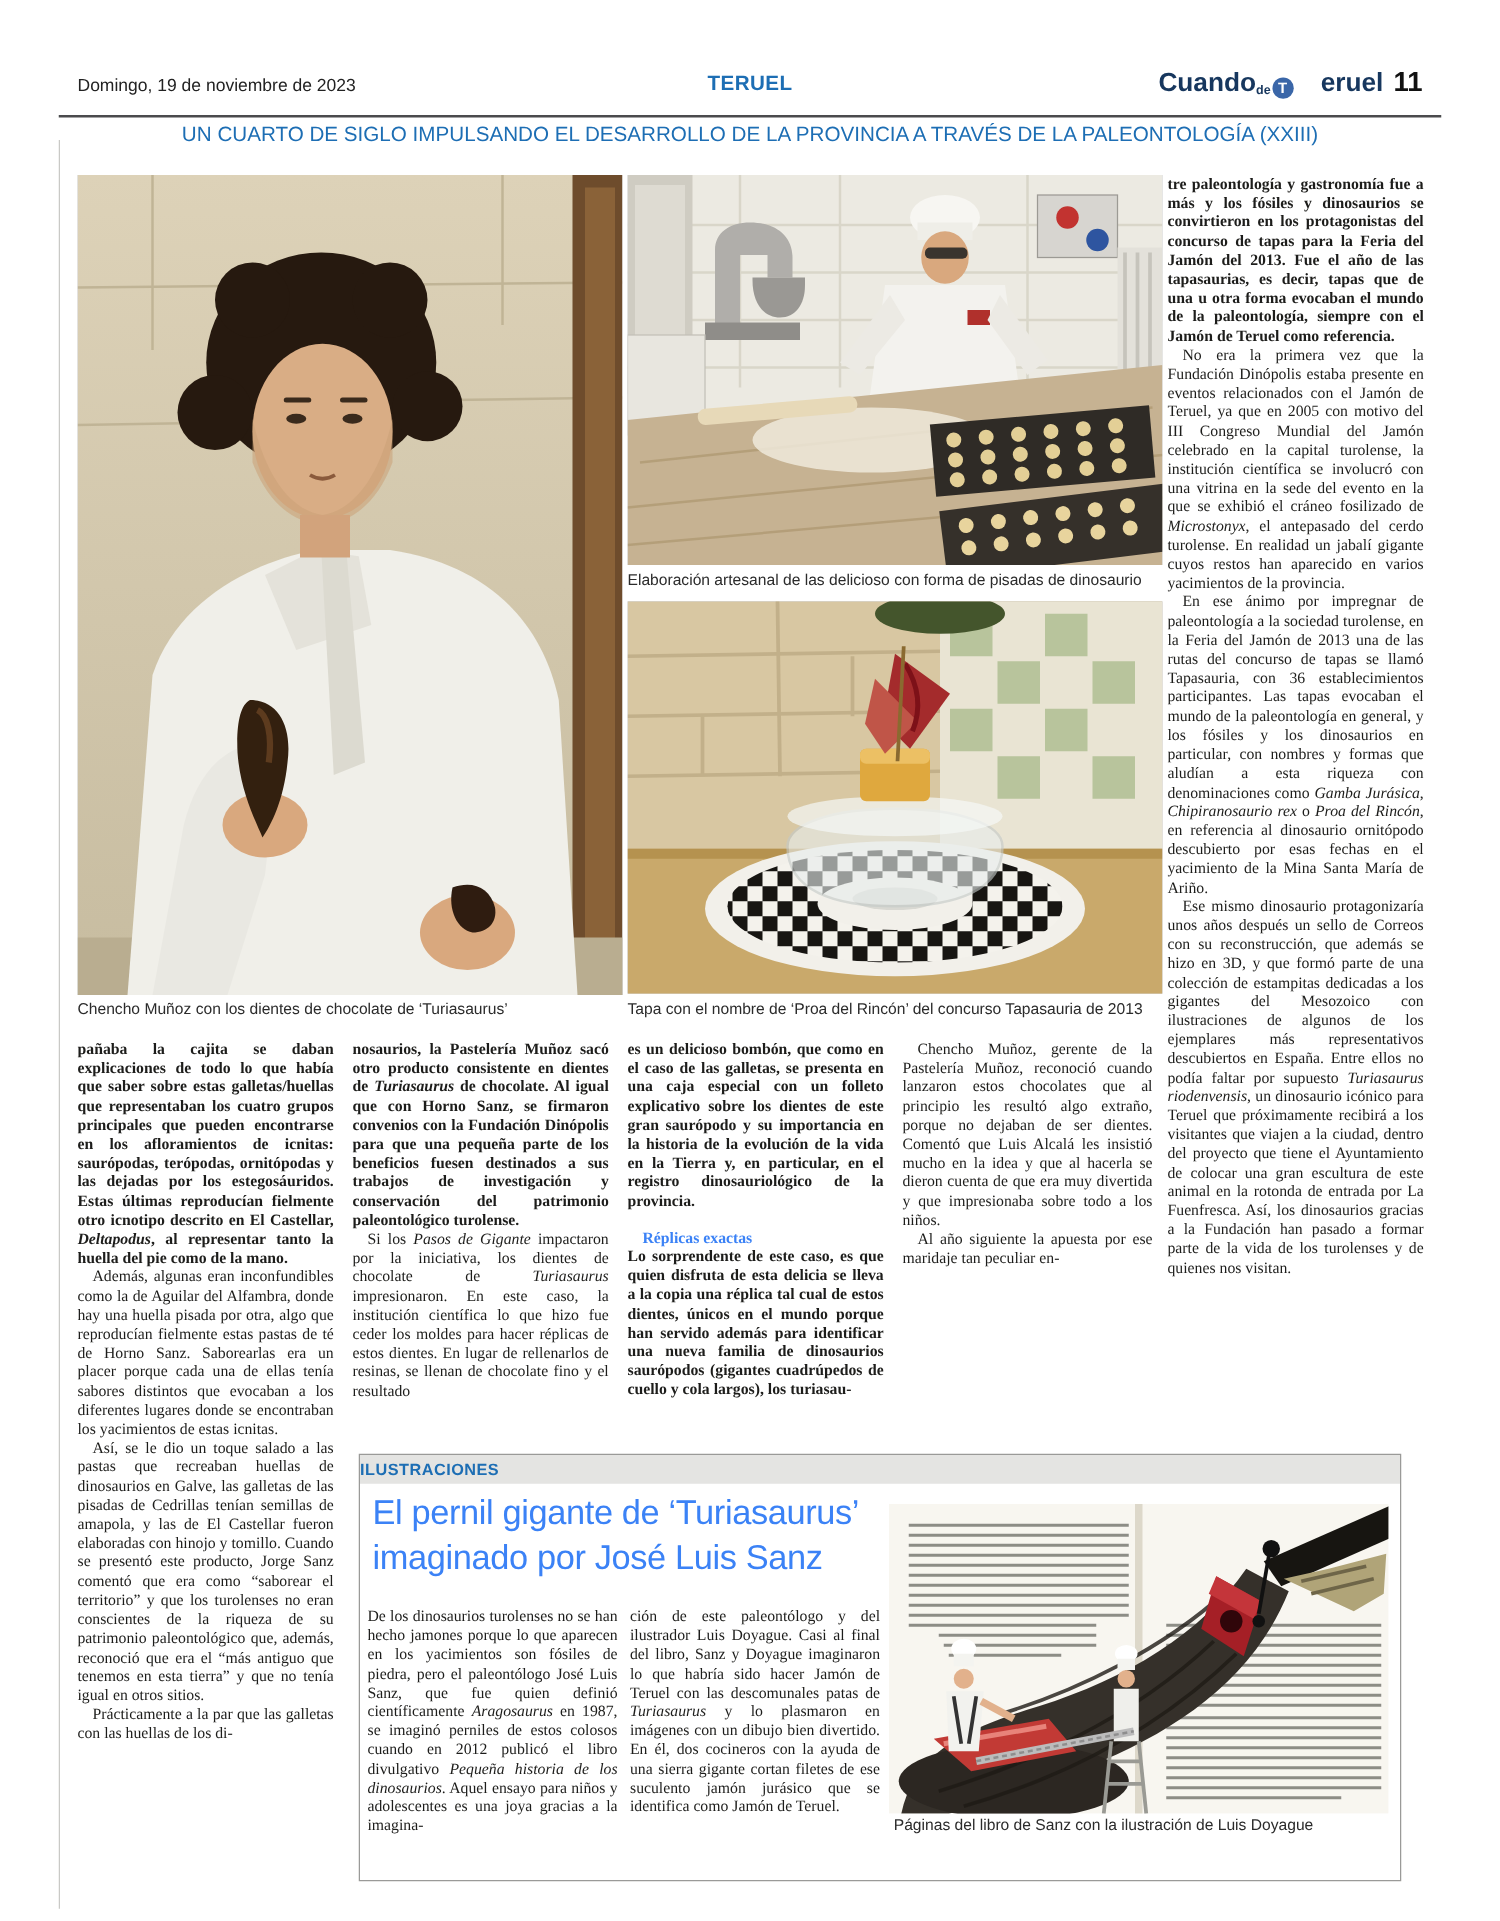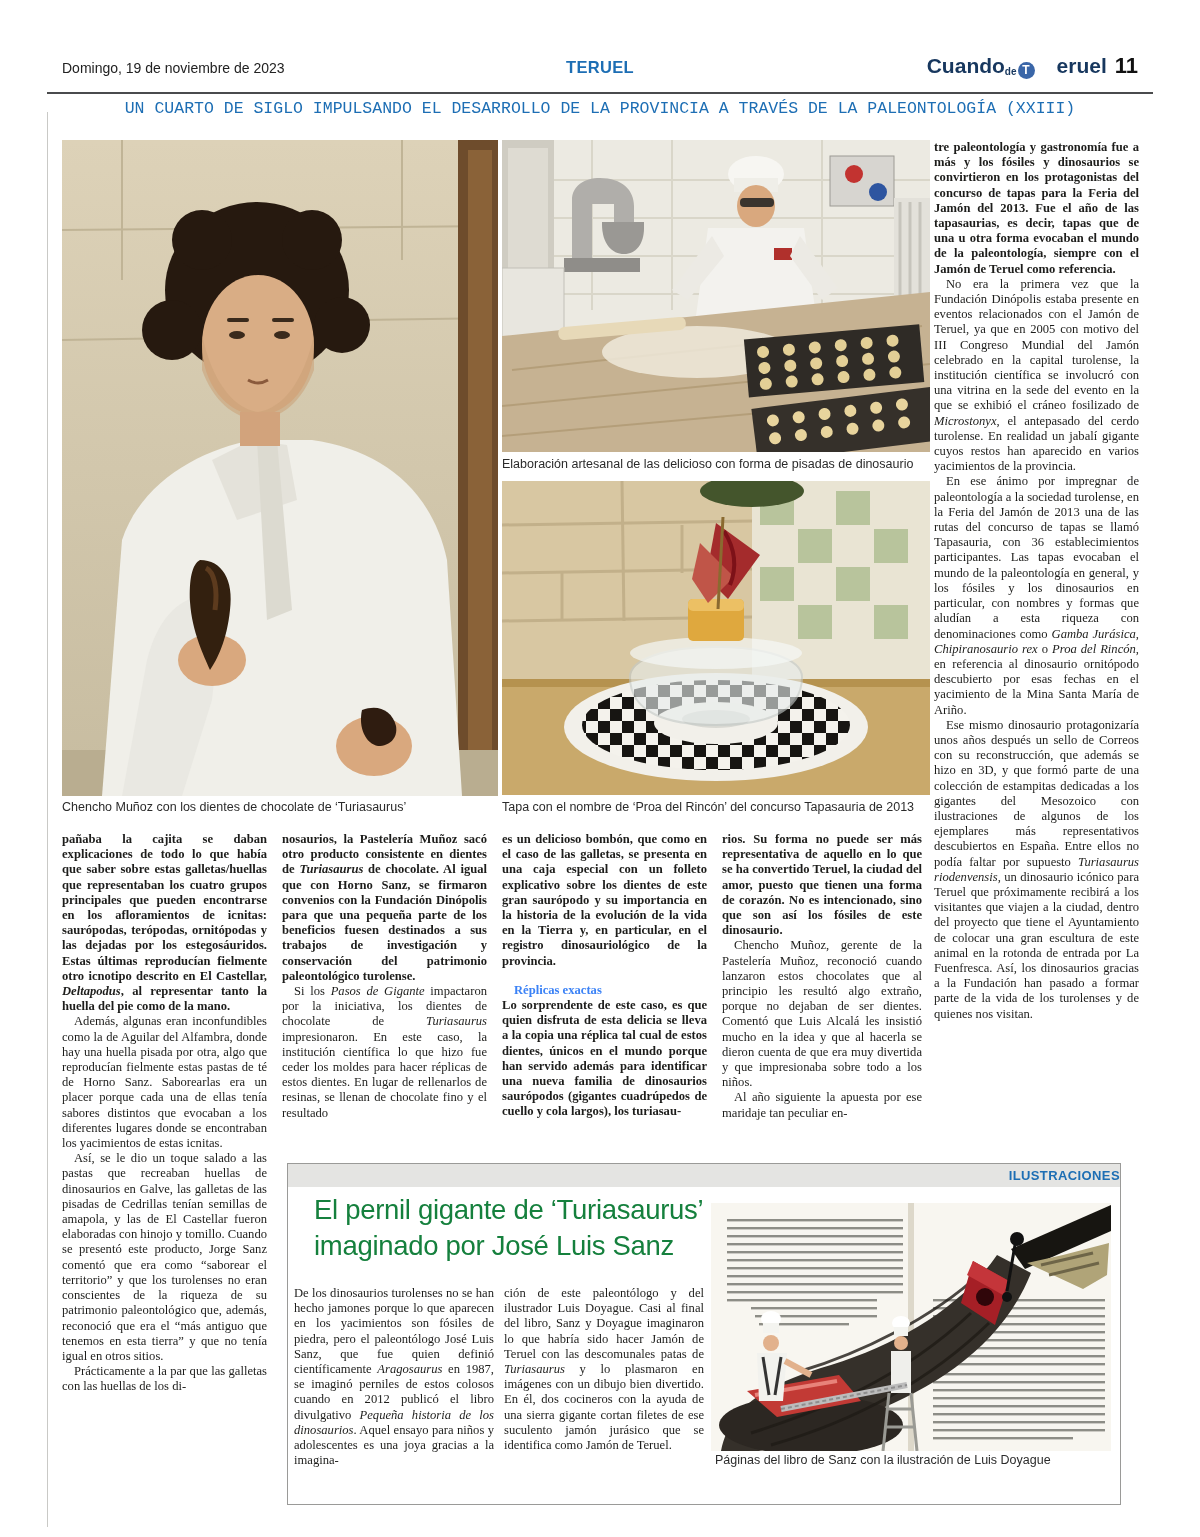--- a/index.html
+++ b/index.html
@@ -16,21 +16,21 @@
             white-space:nowrap;}
   .mh-diario{font-weight:bold;font-size:21px;color:#17375e;}
   .mh-de{font-weight:bold;font-size:10px;color:#17375e;vertical-align:-2px;}
   .mh-circle{display:inline-block;width:17px;height:17px;border-radius:50%;background:#3a66a8;
              color:#fff;font-weight:bold;font-size:12px;text-align:center;line-height:17px;
              vertical-align:-1px;margin:0 0px 0 1px;}
   .mh-eruel{font-weight:bold;font-size:21px;color:#17375e;margin-left:22px;}
   .mh-page{font-weight:bold;font-size:22px;color:#111;margin-left:8px;}
   .hdr-rule{position:absolute;left:47px;top:92px;width:1106px;height:2px;background:#4a4b4d;}
   .kicker{position:absolute;left:0;right:0;top:99px;text-align:center;
-          font-family:Liberation Mono, monospace;font-size:16.5px;color:#1d6eb4;}
+          font-family:Liberation Sans, sans-serif;font-size:16.5px;color:#1d6eb4;}
   .left-rule{position:absolute;left:47px;top:112px;width:1px;height:1415px;background:#c9c9c6;}
 
   
   .photo{position:absolute;overflow:hidden;background:#ccc;}
   .photo svg{display:block;}
   .caption{position:absolute;font-family:"Liberation Sans",sans-serif;font-size:12.5px;
            color:#2b2b2b;line-height:15px;}
 
   
   .col{position:absolute;width:205px;overflow:hidden;}
@@ -38,25 +38,25 @@
          text-indent:12px;hyphens:auto;-webkit-hyphens:auto;}
   .col p.cont{text-indent:0;font-weight:bold;}
   .col p i{font-style:italic;}
   .subhead{margin:0;padding-top:14px;font-size:12.8px;line-height:15.2px;font-weight:bold;
            color:#3b82f6;}
 
   
   .illus-box{position:absolute;left:287px;top:1163px;width:834px;height:342px;
              border:1px solid #9a9a98;background:#fff;box-sizing:border-box;}
   .illus-bar{position:absolute;left:0;top:0;right:0;height:23px;background:#e4e4e2;
-             text-align:right;font-family:"Liberation Sans",sans-serif;font-weight:bold;
+             text-align:left;font-family:"Liberation Sans",sans-serif;font-weight:bold;
              font-size:13px;line-height:23px;color:#1d6eb4;letter-spacing:.4px;}
-  .illus-headline{position:absolute;left:26px;top:28px;width:430px;
+  .illus-headline{position:absolute;left:10px;top:28px;width:430px;
                   font-family:"Liberation Sans",sans-serif;font-weight:400;
-                  font-size:27.5px;line-height:36px;color:#15803d;letter-spacing:-.3px;}
+                  font-size:27.5px;line-height:36px;color:#3b82f6;letter-spacing:-.3px;}
   .illus-col{position:absolute;top:122px;width:200px;height:192px;overflow:hidden;}
   .illus-col p{margin:0;font-size:12.6px;line-height:15.2px;text-align:justify;hyphens:auto;}
   .illus-img{position:absolute;left:423px;top:39px;width:400px;height:248px;overflow:hidden;}
   .illus-caption{position:absolute;left:427px;top:289px;width:400px;
                  font-family:"Liberation Sans",sans-serif;font-size:12.5px;color:#2b2b2b;}
 </style>
 </head>
 <body>
 
 <div id="page">
@@ -280,21 +280,20 @@
   <div class="col" style="left:282px;top:832px;height:322px;">
     <p class="cont">nosaurios, la Pastelería Muñoz sacó otro producto consistente en dientes de <i>Turiasaurus</i> de chocolate. Al igual que con Horno Sanz, se firmaron convenios con la Fundación Dinópolis para que una pequeña parte de los beneficios fuesen destinados a sus trabajos de investigación y conservación del patrimonio paleontológico turolense.</p>
     <p>Si los <i>Pasos de Gigante</i> impactaron por la iniciativa, los dientes de chocolate de <i>Turiasaurus</i> impresionaron. En este caso, la institución científica lo que hizo fue ceder los moldes para hacer réplicas de estos dientes. En lugar de rellenarlos de resinas, se llenan de chocolate fino y el resultado</p>
   </div>
   <div class="col" style="left:502px;top:832px;height:322px;">
     <p class="cont">es un delicioso bombón, que como en el caso de las galletas, se presenta en una caja especial con un folleto explicativo sobre los dientes de este gran saurópodo y su importancia en la historia de la evolución de la vida en la Tierra y, en particular, en el registro dinosauriológico de la provincia.</p>
     <p class="subhead">Réplicas exactas</p>
     <p class="cont">Lo sorprendente de este caso, es que quien disfruta de esta delicia se lleva a la copia una réplica tal cual de estos dientes, únicos en el mundo porque han servido además para identificar una nueva familia de dinosaurios saurópodos (gigantes cuadrúpedos de cuello y cola largos), los turiasau-</p>
   </div>
   <div class="col" style="left:722px;top:832px;width:200px;height:322px;">
-    <p class="cont">rios. Su forma no puede ser más representativa de aquello en lo que se ha convertido Teruel, la ciudad del amor, puesto que tienen una forma de corazón. No es intencionado, sino que son así los fósiles de este dinosaurio.</p>
     <p>Chencho Muñoz, gerente de la Pastelería Muñoz, reconoció cuando lanzaron estos chocolates que al principio les resultó algo extraño, porque no dejaban de ser dientes. Comentó que Luis Alcalá les insistió mucho en la idea y que al hacerla se dieron cuenta de que era muy divertida y que impresionaba sobre todo a los niños.</p>
     <p>Al año siguiente la apuesta por ese maridaje tan peculiar en-</p>
   </div>
 
   <div class="illus-box">
     <div class="illus-bar">ILUSTRACIONES</div>
     <div class="illus-headline">El pernil gigante de ‘Turiasaurus’ imaginado por José Luis Sanz</div>
     <div class="illus-col" style="left:6px;">
       <p>De los dinosaurios turolenses no se han hecho jamones porque lo que aparecen en los yacimientos son fósiles de piedra, pero el paleontólogo José Luis Sanz, que fue quien definió científicamente <i>Aragosaurus</i> en 1987, se imaginó perniles de estos colosos cuando en 2012 publicó el libro divulgativo <i>Pequeña historia de los dinosaurios</i>. Aquel ensayo para niños y adolescentes es una joya gracias a la imagina-</p>
     </div>

